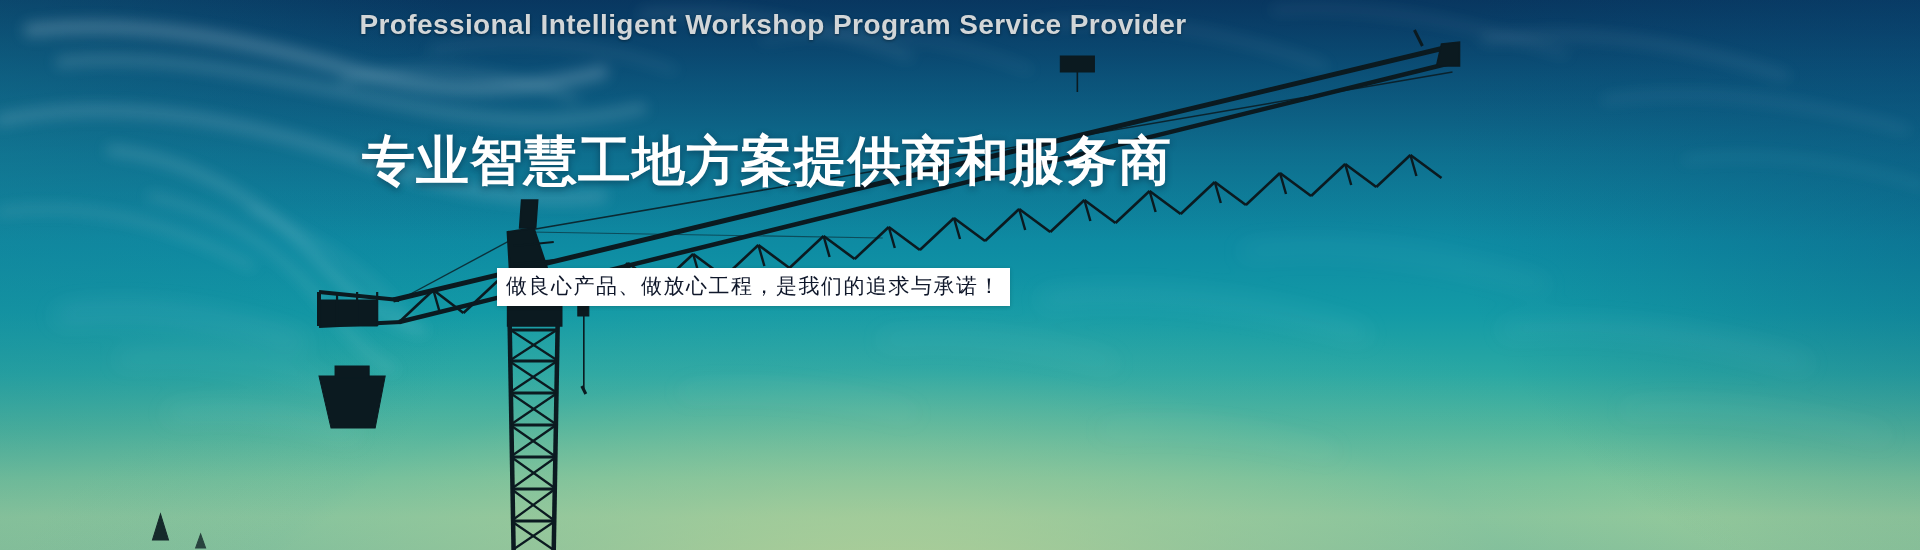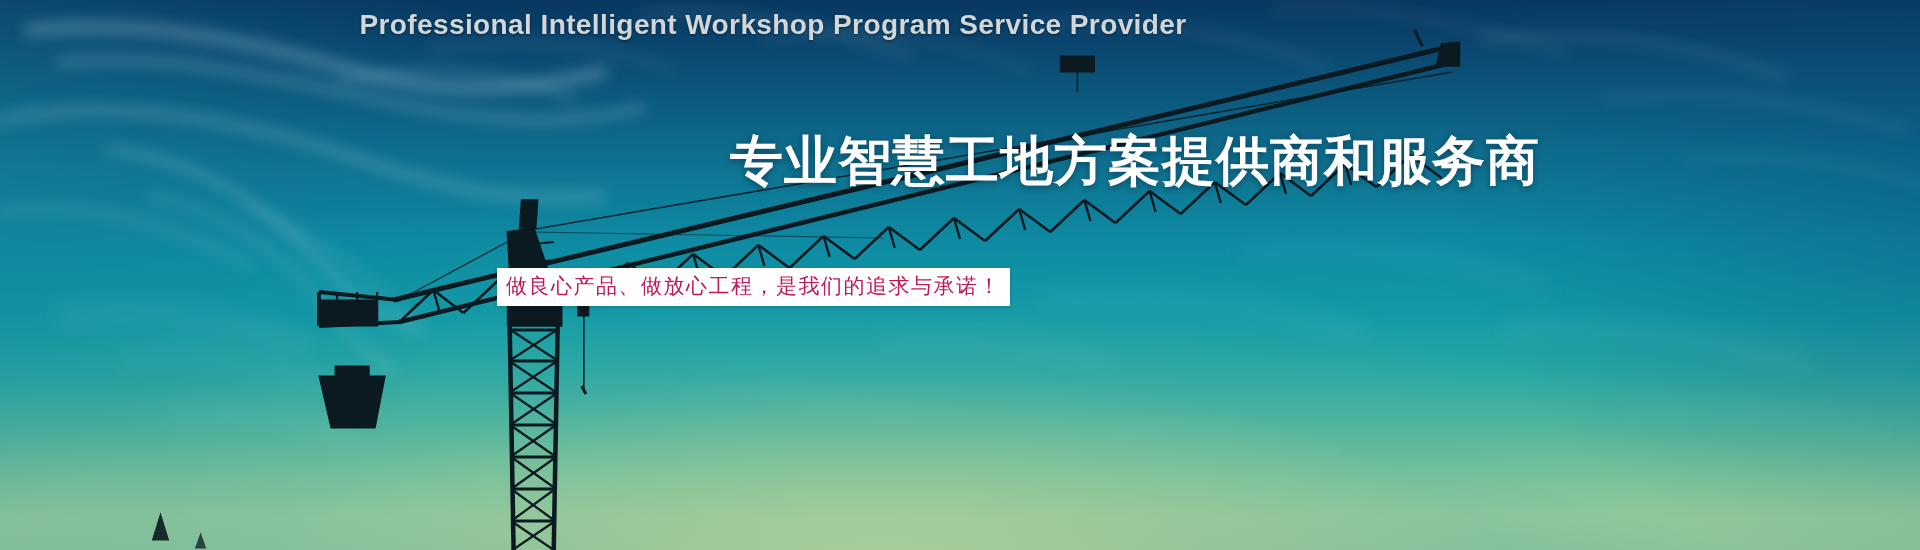--- a/index.html
+++ b/index.html
@@ -94,35 +94,34 @@
     letter-spacing: 0.4px;
     color: #d2d6d8;
     text-shadow: 0 1px 3px rgba(0,0,0,0.42);
     white-space: nowrap;
   }
   .headline-cn {
     position: absolute;
     top: 126px;
     left: 0;
     width: 1534px;
-    text-align: right;
+    text-align: center;
     font-size: 53px;
     font-weight: bold;
     letter-spacing: 1px;
     color: #ffffff;
     text-shadow: 0 2px 7px rgba(0,20,40,0.45);
     white-space: nowrap;
-    margin-left: 6px;
   }
   .subtitle-box {
     position: absolute;
     top: 268px;
     left: 497px;
     background: #ffffff;
-    color: #be185d;
+    color: #0f172a;
     font-size: 21px;
     letter-spacing: 1.5px;
     line-height: 34px;
     padding: 1px 9px 3px 9px;
     white-space: nowrap;
     box-shadow: 0 1px 4px rgba(0,0,0,0.18);
   }
 </style>
 </head>
 <body>

